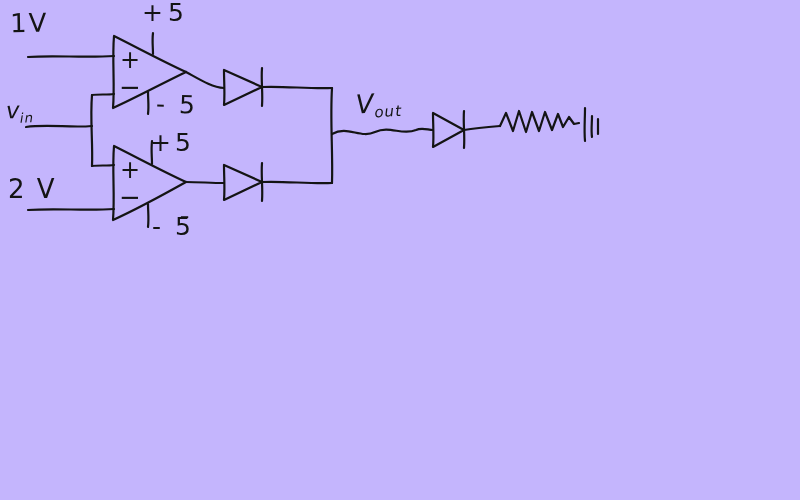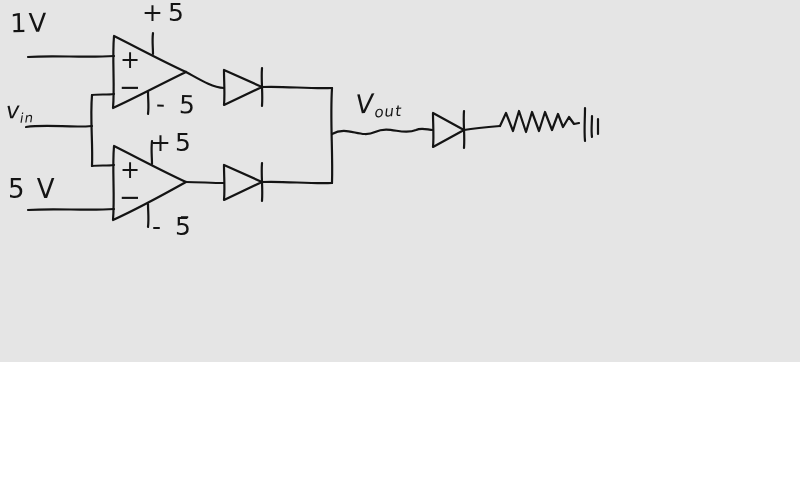--- a/index.html
+++ b/index.html
@@ -5,22 +5,22 @@
   :root { --ink: #141414; }
   html, body { margin: 0; padding: 0; }
   body {
     width: 800px; height: 500px;
     background: #ffffff;
     font-family: "DejaVu Sans", sans-serif;
     overflow: hidden;
   }
   .canvas {
     position: relative;
-    width: 800px; height: 362px;
-    background: #e5e5e5;
+    width: 800px; height: 500px;
+    background: #c4b5fd;
   }
   svg { position: absolute; left: 0; top: 0; }
   svg path {
     stroke: var(--ink, #141414);
     stroke-width: 2.2;
     fill: none;
     stroke-linecap: round;
     stroke-linejoin: round;
   }
   .lbl {
@@ -91,21 +91,21 @@
       <path d="M332,134 C348,125 360,139 375,132 C390,125 402,136 416,130 C422,127 428,130 433,130"></path>
       <path d="M433,113 C433,124 434,136 433,147 L464,130 Z"></path>
       <path d="M464,111 C463,123 465,135 464,148"></path>
       <path d="M464,130 C476,128 488,127 500,126"></path>
       <path d="M500,126 L506,113 L513,131 L519,111 L526,132 L532,112 L539,131 L545,112 L552,130 L558,114 L563,127 L569,117 L574,124 L579,123"></path>
       <path d="M585,108 C585,119 584,130 585,141 M592,116 C592,123 591,130 592,137 M598,119 C598,124 598,129 598,134"></path>
     </g>
   </svg>
 
   <div class="lbl lbl-source-top">1V</div>
-  <div class="lbl lbl-source-bot">5 V</div>
+  <div class="lbl lbl-source-bot">2 V</div>
 
   <div class="lbl lbl-vin"><span>v</span><span class="sub">in</span></div>
 
   <div class="lbl lbl-rail-pos-1">+5</div>
   <div class="lbl lbl-rail-neg-1">- 5</div>
   <div class="lbl lbl-plus-1">+</div>
   <div class="lbl lbl-minus-1">−</div>
 
   <div class="lbl lbl-rail-pos-2">+5</div>
   <div class="lbl lbl-rail-neg-2">- 5̄</div>

